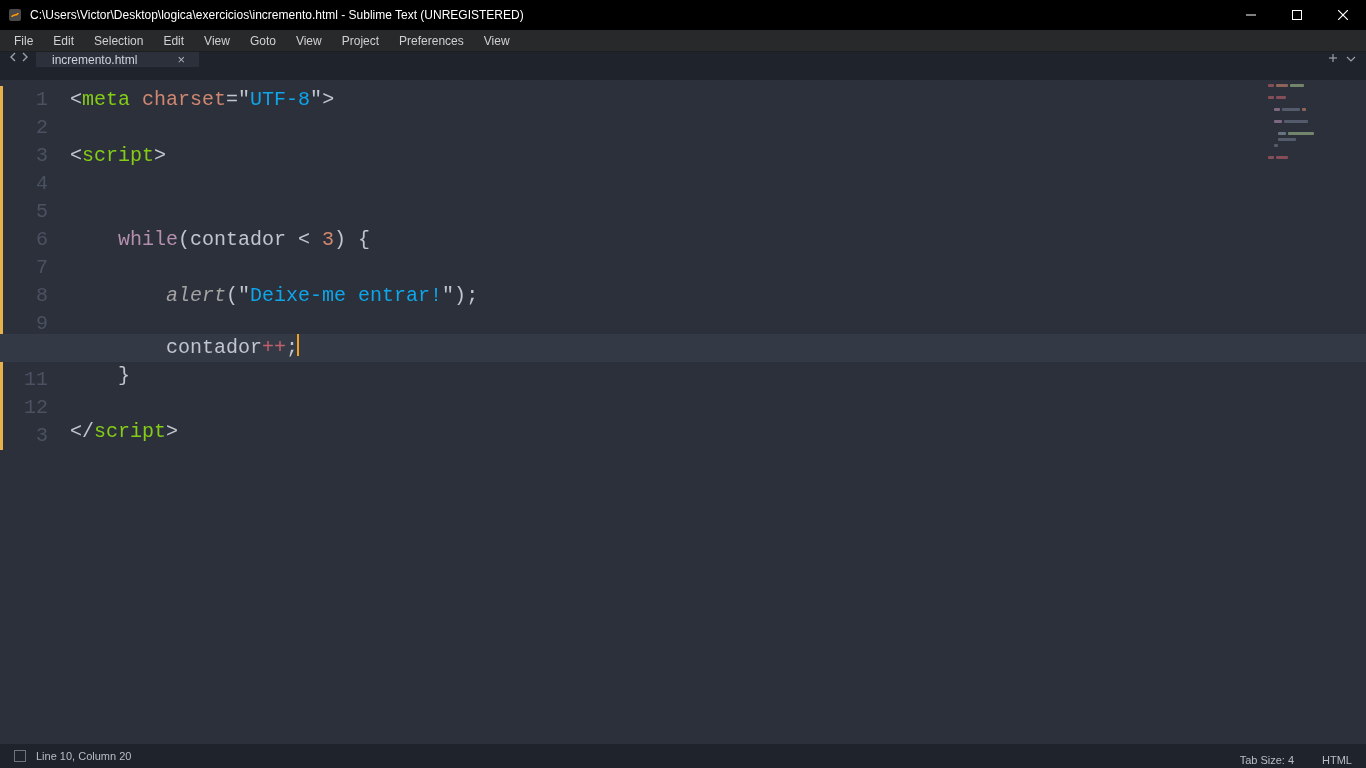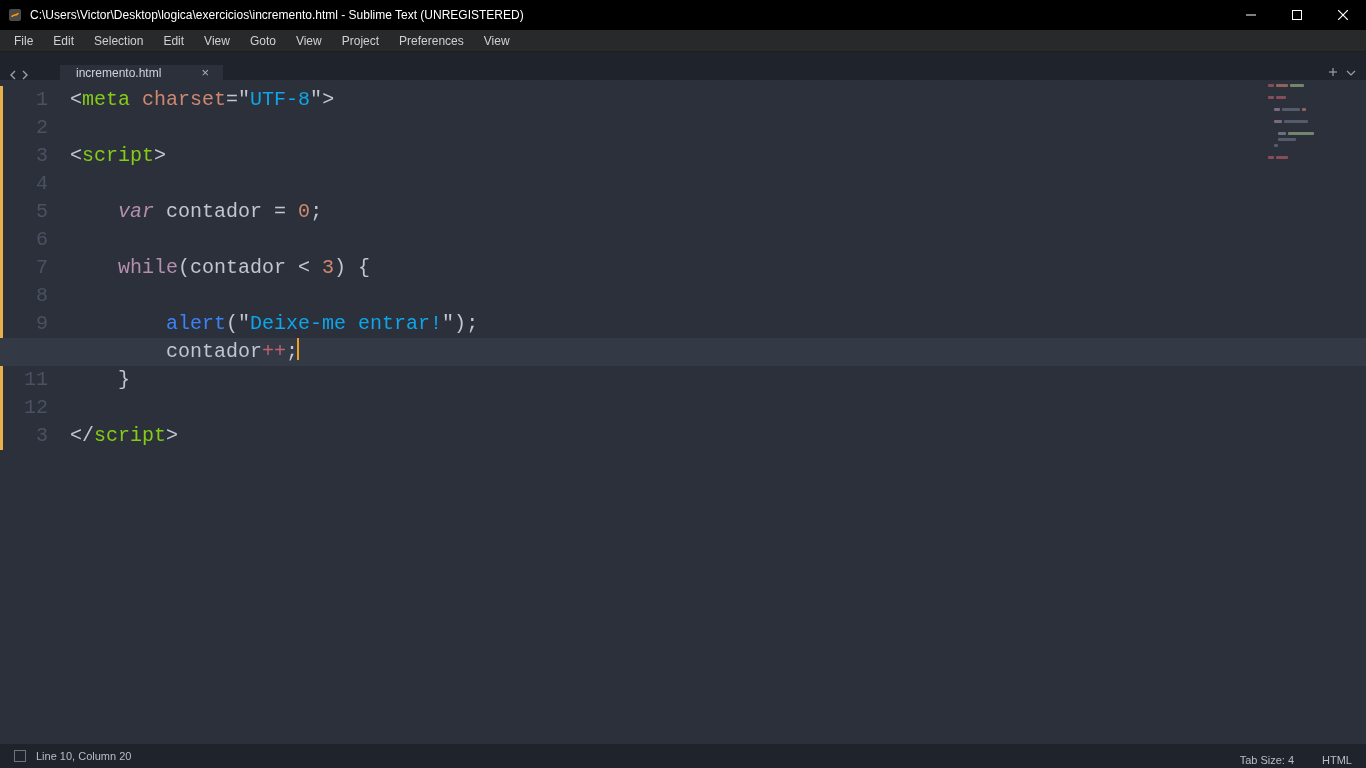--- a/index.html
+++ b/index.html
@@ -21,23 +21,22 @@
 .winbtn { width: 46px; height: 30px; display: flex; align-items: center; justify-content: center; }
 .winbtn svg { stroke: #fff; }
 
 .menubar {
   height: 22px; background: #28292b; display: flex; align-items: center;
   padding-left: 4px; border-bottom: 1px solid #1d1e20;
 }
 .menuitem { padding: 3px 10px; font-size: 12px; color: #d0d0d0; }
 
 .tabbar {
-  height: 28px; background: #1f232b; display: flex; align-items: flex-end;
+  height: 28px; background: #1f232b; display: flex; align-items: flex-start;
   position: relative;
-  gap: 24px;
 }
 .navbtns { display: flex; align-items: center; padding: 0 6px 0 8px; gap: 2px; }
 .navbtns svg { display: block; }
 .tab {
   display: flex; align-items: center; gap: 40px;
   padding: 0 14px 0 16px; background: #2b303b;
   font-size: 12px; color: #cfd3dc;
   position: relative; min-width: 150px;
 }
 .tab .close { font-size: 13px; color: #aeb2ba; margin-left: auto; }
@@ -52,39 +51,39 @@
 .gutter .ln { padding-right: 10px; }
 .gutter .modbar { position: absolute; left: 0; top: 0; width: 3px; background: #e7b24a; }
 .codearea {
   flex: 1 1 auto; padding-top: 6px; position: relative;
   font-family: Consolas, "Courier New", monospace;
   font-size: 20px; line-height: 28px; color: #c0c5ce;
 }
 .line { white-space: pre; height: 28px; padding-left: 12px; position: relative; }
 .line.cur {
   background: #333945;
-  margin-left: -58px; padding-left: 70px;
+  margin-left: -58px; padding-left: 70px; margin-top: 24px;
 }
 .line.cur::before {
   content: ""; position: absolute; left: 0; top: 0; bottom: 0; width: 58px;
   background: #333945;
 }
 .caret {
   display: inline-block; width: 2px; height: 22px;
   background: #f0a020; vertical-align: -3px; margin-left: -1px;
 }
 
 .p  { color: #c0c5ce; } 
 .tg { color: #84cc16; } 
 .at { color: #d08770; } 
 .op { color: #c0c5ce; } 
 .st { color: #0ea5e9; } 
 .kw { color: #b48ead; } 
 .nu { color: #d08770; } 
-.fn { color: #3b82f6; } 
+.fn { color: #a3a3a3; font-style: italic; } 
 .kop{ color: #bf616a; } 
 .it { font-style: italic; }
 
 .minimap {
   position: absolute; right: 0; top: 4px; width: 100px; height: 70px;
   opacity: 0.6;
 }
 .minimap .ml { height: 4px; margin-bottom: 2px; display: flex; gap: 2px; padding-left: 2px; }
 .minimap .b { height: 3px; border-radius: 1px; }
 
@@ -188,21 +187,20 @@
   <div class="codearea">
 
     <div class="line"><span class="p">&lt;</span><span class="tg">meta</span><span class="p"> </span><span class="at">charset</span><span class="op">=</span><span class="p">"</span><span class="st">UTF-8</span><span class="p">"</span><span class="p">&gt;</span></div>
 
     <div class="line"></div>
 
     <div class="line"><span class="p">&lt;</span><span class="tg">script</span><span class="p">&gt;</span></div>
 
     <div class="line"></div>
 
-    <div class="line"><span>    </span><span class="kw it">var</span><span> </span><span class="p">contador </span><span class="p">=</span><span> </span><span class="nu">0</span><span class="p">;</span></div>
 
     <div class="line"></div>
 
     <div class="line"><span>    </span><span class="kw">while</span><span class="p">(contador </span><span class="p">&lt;</span><span class="p"> </span><span class="nu">3</span><span class="p">) {</span></div>
 
     <div class="line"></div>
 
     <div class="line"><span>        </span><span class="fn">alert</span><span class="p">(</span><span class="p">"</span><span class="st">Deixe-me entrar!</span><span class="p">"</span><span class="p">)</span><span class="p">;</span></div>
 
     <div class="line cur"><span>        </span><span class="p">contador</span><span class="kop">++</span><span class="p">;</span><span class="caret"></span></div>

